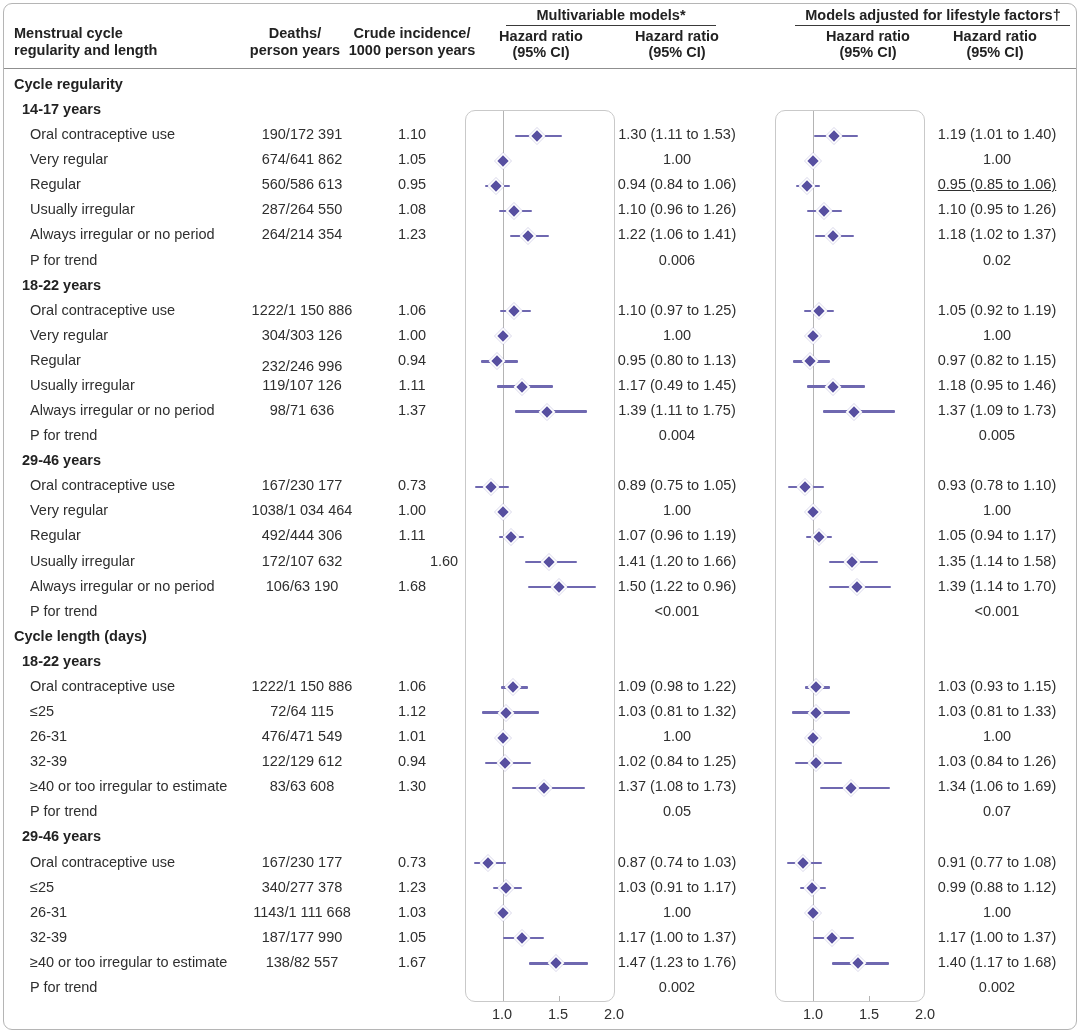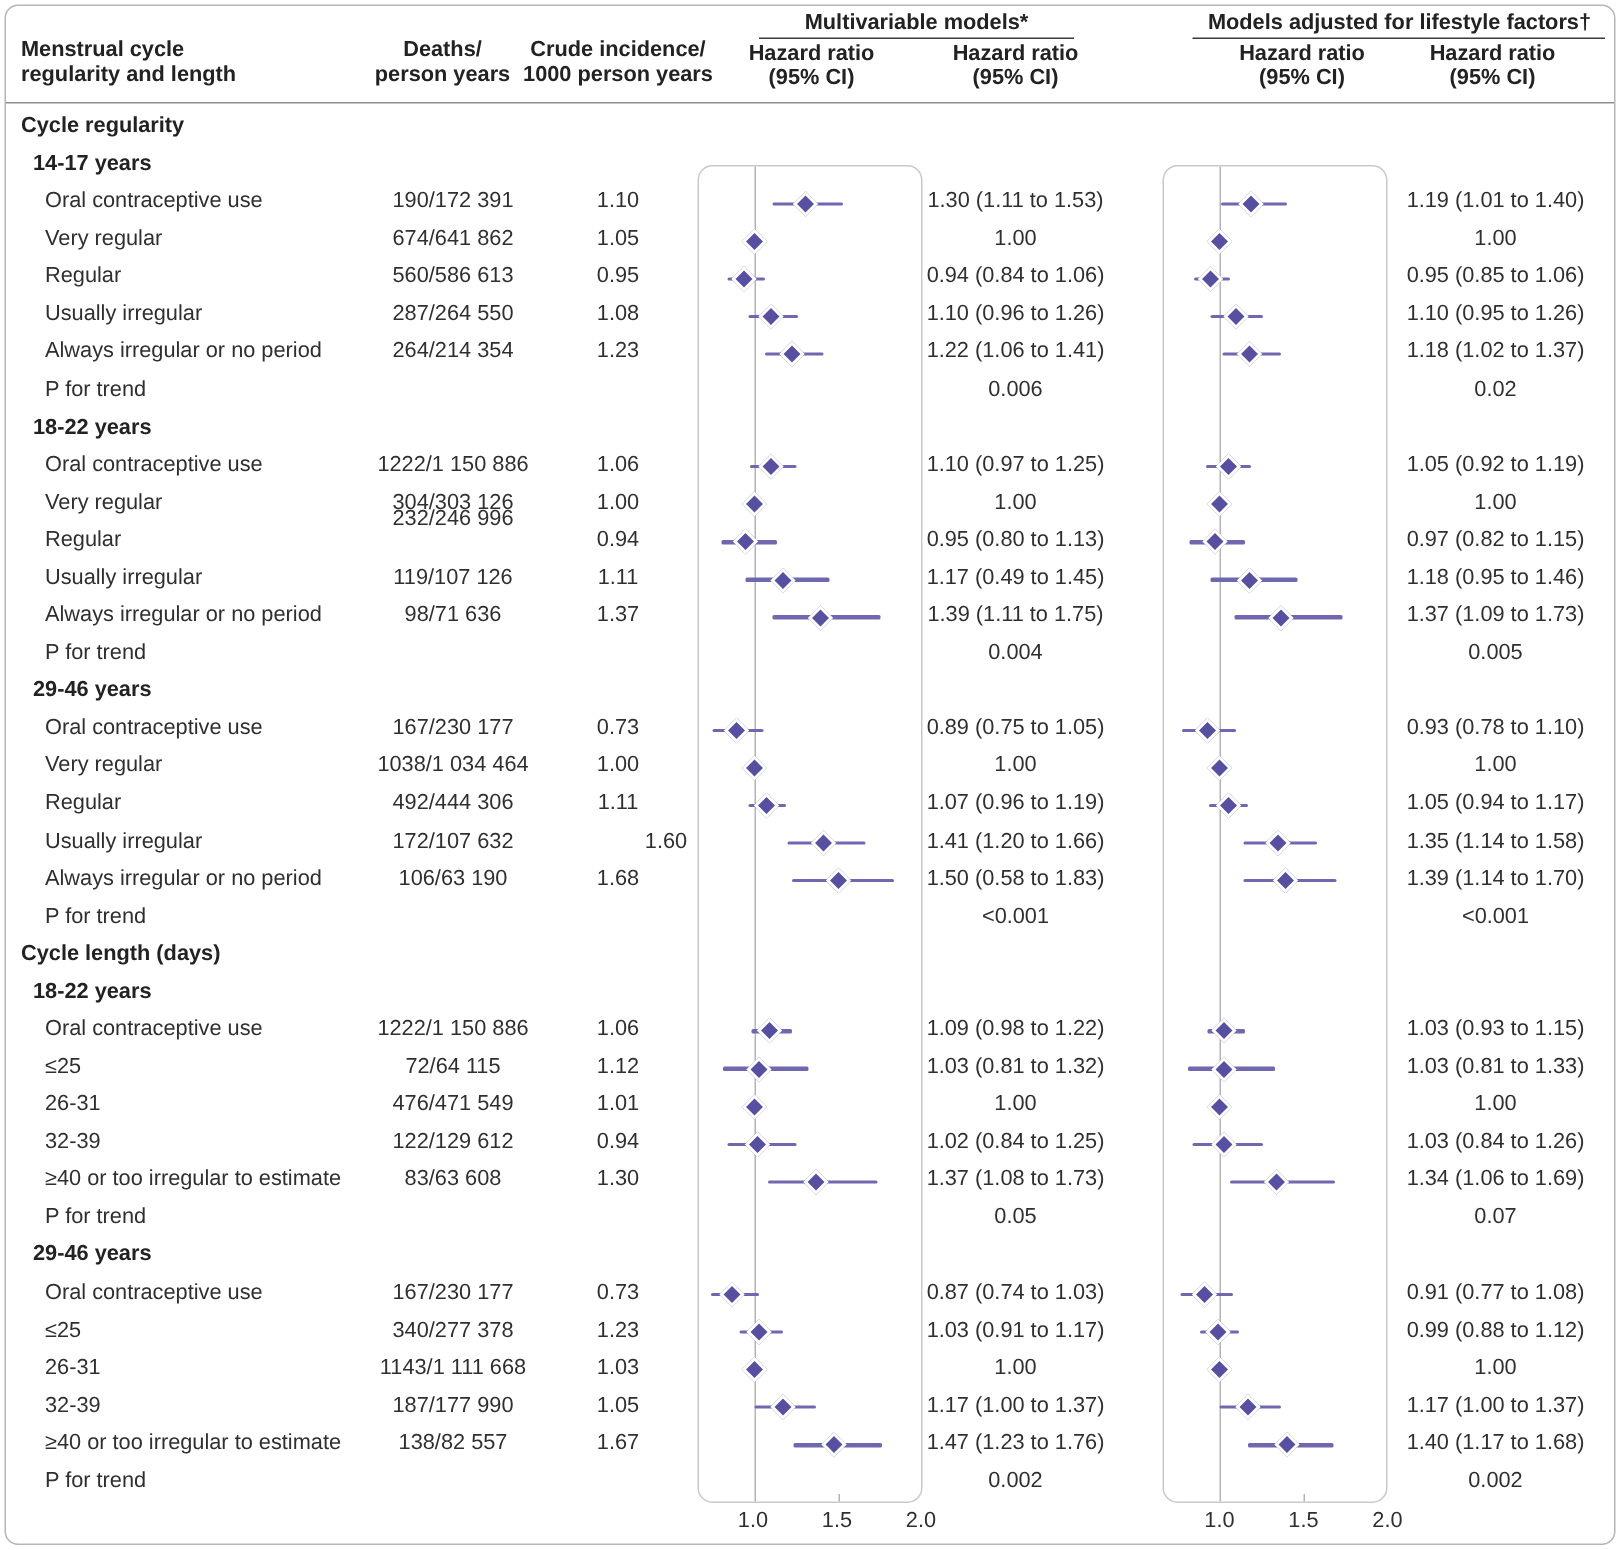--- a/index.html
+++ b/index.html
@@ -73,21 +73,21 @@
       <div class="abs rowtxt ctr" style="left: 997px; top: 122.162px; line-height: 25.0811px;">1.19 (1.01 to 1.40)</div>
       <div class="abs rowtxt" style="left: 30px; top: 147.243px; line-height: 25.0811px;">Very regular</div>
       <div class="abs rowtxt ctr" style="left: 302px; top: 147.243px; line-height: 25.0811px;">674/641 862</div>
       <div class="abs rowtxt ctr" style="left: 412px; top: 147.243px; line-height: 25.0811px;">1.05</div>
       <div class="abs rowtxt ctr" style="left: 677px; top: 147.243px; line-height: 25.0811px;">1.00</div>
       <div class="abs rowtxt ctr" style="left: 997px; top: 147.243px; line-height: 25.0811px;">1.00</div>
       <div class="abs rowtxt" style="left: 30px; top: 172.324px; line-height: 25.0811px;">Regular</div>
       <div class="abs rowtxt ctr" style="left: 302px; top: 172.324px; line-height: 25.0811px;">560/586 613</div>
       <div class="abs rowtxt ctr" style="left: 412px; top: 172.324px; line-height: 25.0811px;">0.95</div>
       <div class="abs rowtxt ctr" style="left: 677px; top: 172.324px; line-height: 25.0811px;">0.94 (0.84 to 1.06)</div>
-      <div class="abs rowtxt ctr" style="left: 997px; top: 172.324px; line-height: 25.0811px;">0.95 (0.85 to 1.06)</div>
+      <div class="abs rowtxt ctr" style="left: 997px; top: 172.324px; line-height: 25.0811px; text-decoration: underline;">0.95 (0.85 to 1.06)</div>
       <div class="abs rowtxt" style="left: 30px; top: 197.405px; line-height: 25.0811px;">Usually irregular</div>
       <div class="abs rowtxt ctr" style="left: 302px; top: 197.405px; line-height: 25.0811px;">287/264 550</div>
       <div class="abs rowtxt ctr" style="left: 412px; top: 197.405px; line-height: 25.0811px;">1.08</div>
       <div class="abs rowtxt ctr" style="left: 677px; top: 197.405px; line-height: 25.0811px;">1.10 (0.96 to 1.26)</div>
       <div class="abs rowtxt ctr" style="left: 997px; top: 197.405px; line-height: 25.0811px;">1.10 (0.95 to 1.26)</div>
       <div class="abs rowtxt" style="left: 30px; top: 222.486px; line-height: 25.0811px;">Always irregular or no period</div>
       <div class="abs rowtxt ctr" style="left: 302px; top: 222.486px; line-height: 25.0811px;">264/214 354</div>
       <div class="abs rowtxt ctr" style="left: 412px; top: 222.486px; line-height: 25.0811px;">1.23</div>
       <div class="abs rowtxt ctr" style="left: 677px; top: 222.486px; line-height: 25.0811px;">1.22 (1.06 to 1.41)</div>
       <div class="abs rowtxt ctr" style="left: 997px; top: 222.486px; line-height: 25.0811px;">1.18 (1.02 to 1.37)</div>
@@ -99,21 +99,21 @@
       <div class="abs rowtxt ctr" style="left: 302px; top: 297.73px; line-height: 25.0811px;">1222/1 150 886</div>
       <div class="abs rowtxt ctr" style="left: 412px; top: 297.73px; line-height: 25.0811px;">1.06</div>
       <div class="abs rowtxt ctr" style="left: 677px; top: 297.73px; line-height: 25.0811px;">1.10 (0.97 to 1.25)</div>
       <div class="abs rowtxt ctr" style="left: 997px; top: 297.73px; line-height: 25.0811px;">1.05 (0.92 to 1.19)</div>
       <div class="abs rowtxt" style="left: 30px; top: 322.811px; line-height: 25.0811px;">Very regular</div>
       <div class="abs rowtxt ctr" style="left: 302px; top: 322.811px; line-height: 25.0811px;">304/303 126</div>
       <div class="abs rowtxt ctr" style="left: 412px; top: 322.811px; line-height: 25.0811px;">1.00</div>
       <div class="abs rowtxt ctr" style="left: 677px; top: 322.811px; line-height: 25.0811px;">1.00</div>
       <div class="abs rowtxt ctr" style="left: 997px; top: 322.811px; line-height: 25.0811px;">1.00</div>
       <div class="abs rowtxt" style="left: 30px; top: 347.892px; line-height: 25.0811px;">Regular</div>
-      <div class="abs rowtxt ctr" style="left: 302px; top: 334px; line-height: 25.0811px;">232/246 996</div>
+      <div class="abs rowtxt ctr" style="left: 302px; top: 354px; line-height: 25.0811px;">232/246 996</div>
       <div class="abs rowtxt ctr" style="left: 412px; top: 347.892px; line-height: 25.0811px;">0.94</div>
       <div class="abs rowtxt ctr" style="left: 677px; top: 347.892px; line-height: 25.0811px;">0.95 (0.80 to 1.13)</div>
       <div class="abs rowtxt ctr" style="left: 997px; top: 347.892px; line-height: 25.0811px;">0.97 (0.82 to 1.15)</div>
       <div class="abs rowtxt" style="left: 30px; top: 372.973px; line-height: 25.0811px;">Usually irregular</div>
       <div class="abs rowtxt ctr" style="left: 302px; top: 372.973px; line-height: 25.0811px;">119/107 126</div>
       <div class="abs rowtxt ctr" style="left: 412px; top: 372.973px; line-height: 25.0811px;">1.11</div>
       <div class="abs rowtxt ctr" style="left: 677px; top: 372.973px; line-height: 25.0811px;">1.17 (0.49 to 1.45)</div>
       <div class="abs rowtxt ctr" style="left: 997px; top: 372.973px; line-height: 25.0811px;">1.18 (0.95 to 1.46)</div>
       <div class="abs rowtxt" style="left: 30px; top: 398.054px; line-height: 25.0811px;">Always irregular or no period</div>
       <div class="abs rowtxt ctr" style="left: 302px; top: 398.054px; line-height: 25.0811px;">98/71 636</div>
@@ -140,21 +140,21 @@
       <div class="abs rowtxt ctr" style="left: 677px; top: 523.459px; line-height: 25.0811px;">1.07 (0.96 to 1.19)</div>
       <div class="abs rowtxt ctr" style="left: 997px; top: 523.459px; line-height: 25.0811px;">1.05 (0.94 to 1.17)</div>
       <div class="abs rowtxt" style="left: 30px; top: 548.541px; line-height: 25.0811px;">Usually irregular</div>
       <div class="abs rowtxt ctr" style="left: 302px; top: 548.541px; line-height: 25.0811px;">172/107 632</div>
       <div class="abs rowtxt ctr" style="left: 412px; top: 548.541px; line-height: 25.0811px; margin-left: 32px;">1.60</div>
       <div class="abs rowtxt ctr" style="left: 677px; top: 548.541px; line-height: 25.0811px;">1.41 (1.20 to 1.66)</div>
       <div class="abs rowtxt ctr" style="left: 997px; top: 548.541px; line-height: 25.0811px;">1.35 (1.14 to 1.58)</div>
       <div class="abs rowtxt" style="left: 30px; top: 573.622px; line-height: 25.0811px;">Always irregular or no period</div>
       <div class="abs rowtxt ctr" style="left: 302px; top: 573.622px; line-height: 25.0811px;">106/63 190</div>
       <div class="abs rowtxt ctr" style="left: 412px; top: 573.622px; line-height: 25.0811px;">1.68</div>
-      <div class="abs rowtxt ctr" style="left: 677px; top: 573.622px; line-height: 25.0811px;">1.50 (0.58 to 1.83)</div>
+      <div class="abs rowtxt ctr" style="left: 677px; top: 573.622px; line-height: 25.0811px;">1.50 (1.22 to 0.96)</div>
       <div class="abs rowtxt ctr" style="left: 997px; top: 573.622px; line-height: 25.0811px;">1.39 (1.14 to 1.70)</div>
       <div class="abs rowtxt" style="left: 30px; top: 598.703px; line-height: 25.0811px;">P for trend</div>
       <div class="abs rowtxt ctr" style="left: 677px; top: 598.703px; line-height: 25.0811px;">&lt;0.001</div>
       <div class="abs rowtxt ctr" style="left: 997px; top: 598.703px; line-height: 25.0811px;">&lt;0.001</div>
       <div class="abs rowtxt b" style="left: 14px; top: 623.784px; line-height: 25.0811px;">Cycle length (days)</div>
       <div class="abs rowtxt b" style="left: 22px; top: 648.865px; line-height: 25.0811px;">18-22 years</div>
       <div class="abs rowtxt" style="left: 30px; top: 673.946px; line-height: 25.0811px;">Oral contraceptive use</div>
       <div class="abs rowtxt ctr" style="left: 302px; top: 673.946px; line-height: 25.0811px;">1222/1 150 886</div>
       <div class="abs rowtxt ctr" style="left: 412px; top: 673.946px; line-height: 25.0811px;">1.06</div>
       <div class="abs rowtxt ctr" style="left: 677px; top: 673.946px; line-height: 25.0811px;">1.09 (0.98 to 1.22)</div>

